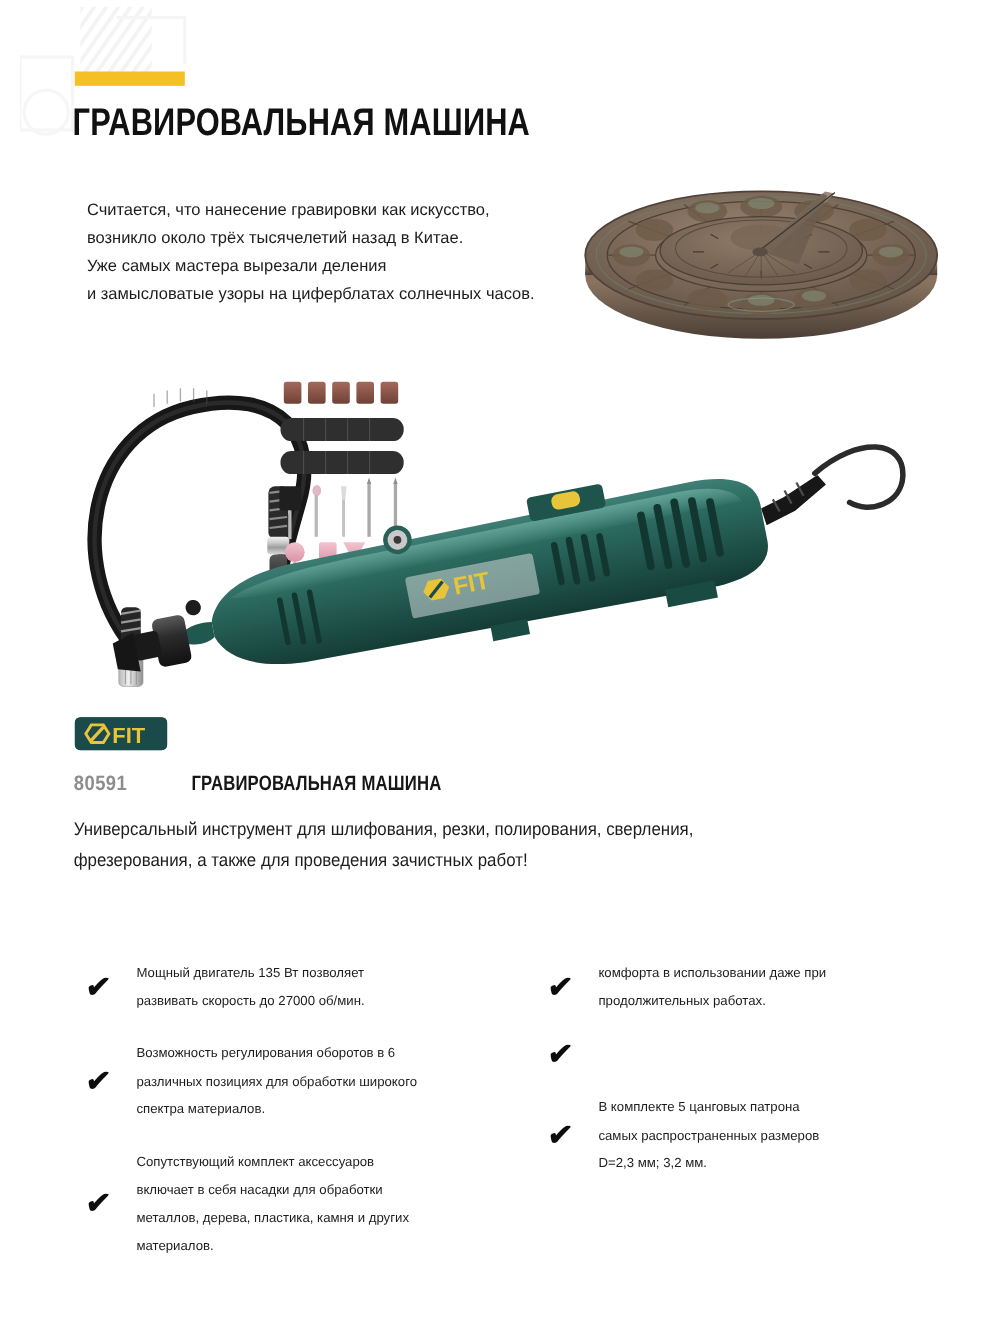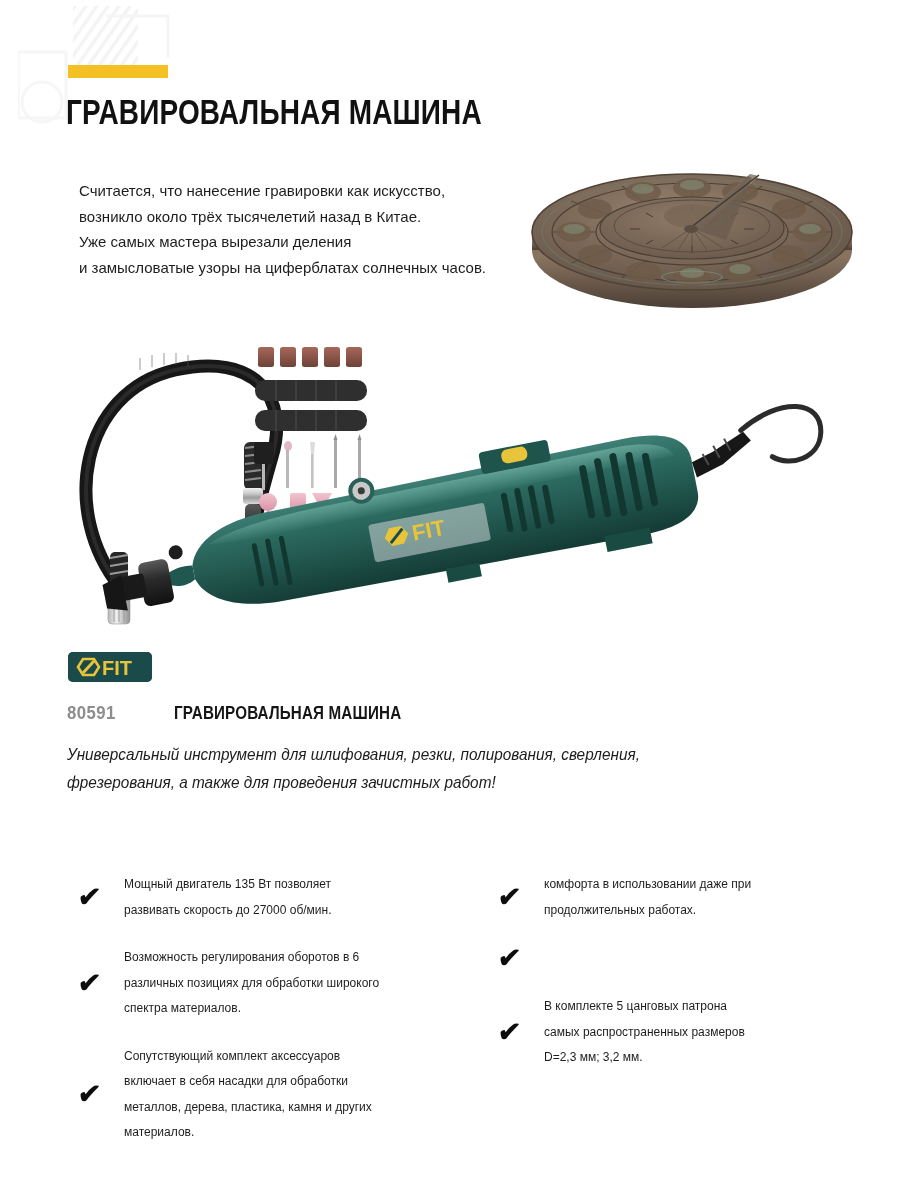--- a/index.html
+++ b/index.html
@@ -118,21 +118,20 @@
   }
 
   .product-desc {
     position: absolute;
     left: 67px;
     top: 740px;
     width: 680px;
     font-size: 16.5px;
     line-height: 28px;
     color: #1d1d1d;
-    font-style: italic;
   }
   .product-desc div {
     white-space: nowrap;
     transform: scaleX(0.93);
     transform-origin: left top;
   }
 
   
   .features {
     position: absolute;

